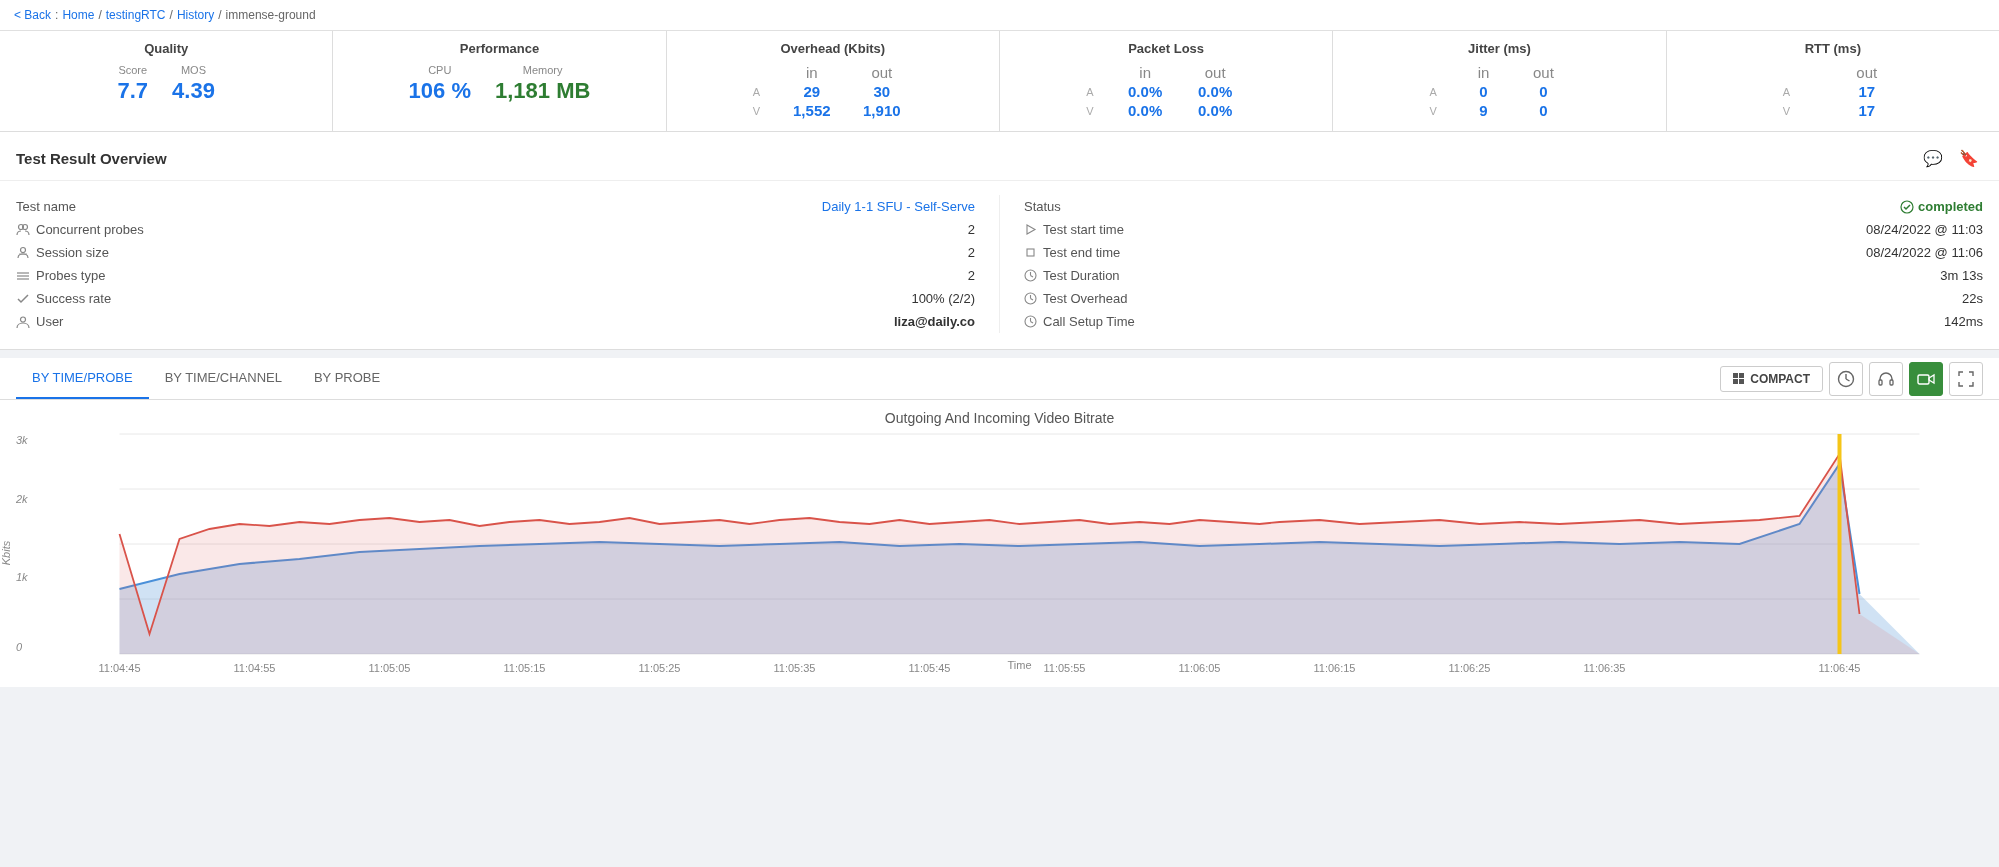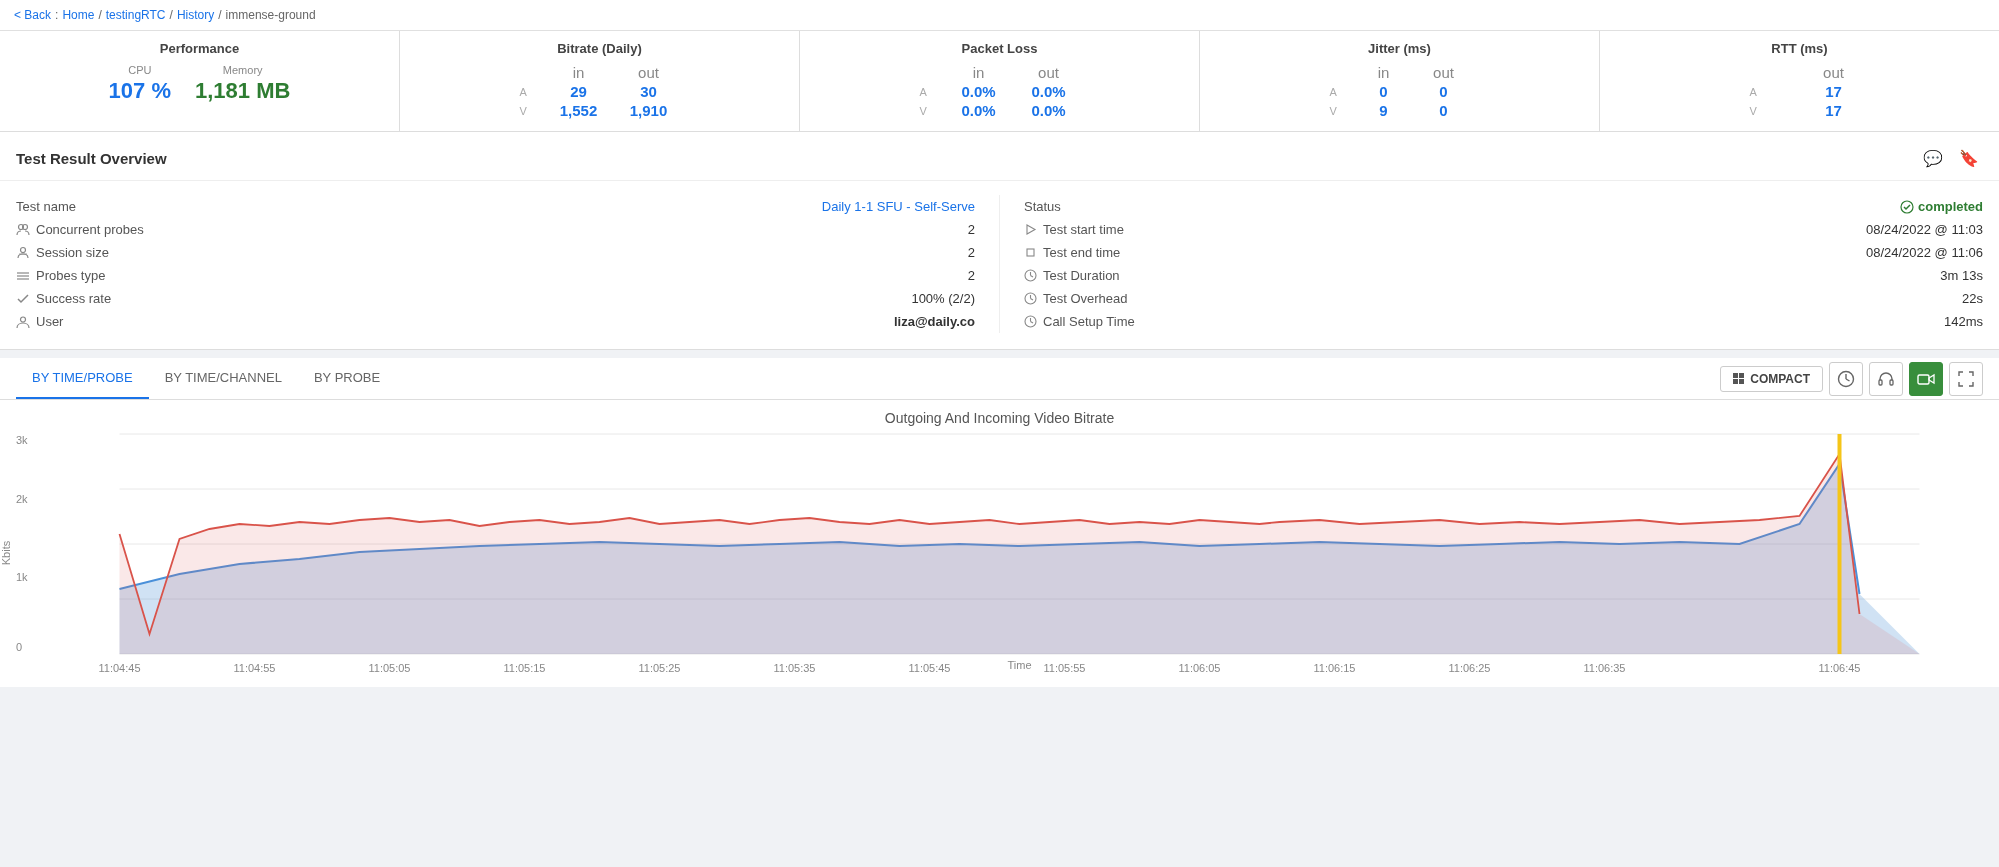--- a/index.html
+++ b/index.html
@@ -72,37 +72,50 @@
   <span>/</span>
   <a href="#">testingRTC</a>
   <span>/</span>
   <a href="#">History</a>
   <span>/</span>
   <span>immense-ground</span>
 </div>
 
 <div class="metrics-row">
 
+  <div class="metric-card">
+    <div class="metric-card-title">Quality</div>
+    <div class="metric-sub-row">
+      <div class="metric-col">
+        <span class="metric-label">Score</span>
+        <span class="metric-value">7.7</span>
+      </div>
+      <div class="metric-col">
+        <span class="metric-label">MOS</span>
+        <span class="metric-value">4.39</span>
+      </div>
+    </div>
+  </div>
 
   <div class="metric-card">
     <div class="metric-card-title">Performance</div>
     <div class="metric-sub-row">
       <div class="metric-col">
         <span class="metric-label">CPU</span>
-        <span class="metric-value">107 %</span>
+        <span class="metric-value">106 %</span>
       </div>
       <div class="metric-col">
         <span class="metric-label">Memory</span>
         <span class="metric-value green">1,181 MB</span>
       </div>
     </div>
   </div>
 
   <div class="metric-card">
-    <div class="metric-card-title">Bitrate (Daily)</div>
+    <div class="metric-card-title">Overhead (Kbits)</div>
     <div class="metric-av-grid" style="width:160px;margin:0 auto;">
       <span></span>
       <span class="col-label">in</span>
       <span class="col-label">out</span>
       <span class="av-label">A</span>
       <span class="av-val">29</span>
       <span class="av-val">30</span>
       <span class="av-label">V</span>
       <span class="av-val">1,552</span>
       <span class="av-val">1,910</span>
@@ -336,21 +349,21 @@
             <polyline points="6,16 2,16 2,12" fill="none" stroke="#666" stroke-width="1.4"></polyline>
           </svg>
       </button>
     </div>
   </div>
 
   <div class="chart-section">
     <div class="chart-title">Outgoing And Incoming Video Bitrate</div>
     <div style="display:flex; position:relative;">
 
-      <div style="width:40px; position:relative; flex-shrink:0;">
+      <div style="width:40px; position:relative; flex-shrink:0;font-style:italic;">
         <div style="position:absolute; left:0; top:0; font-size:11px; color:#888;">3k</div>
         <div style="position:absolute; left:0; top:25%; font-size:11px; color:#888;">2k</div>
         <div style="position:absolute; left:0; top:58%; font-size:11px; color:#888;">1k</div>
         <div style="position:absolute; left:0; bottom:18px; font-size:11px; color:#888;">0</div>
         <div style="position:absolute; left:-22px; top:50%; transform:translateY(-50%) rotate(-90deg); font-size:11px; color:#888; white-space:nowrap;">Kbits</div>
       </div>
 
       <div style="flex:1; position:relative;">
         <svg viewBox="0 0 1800 220" width="100%" height="220" style="overflow:visible;">
 

